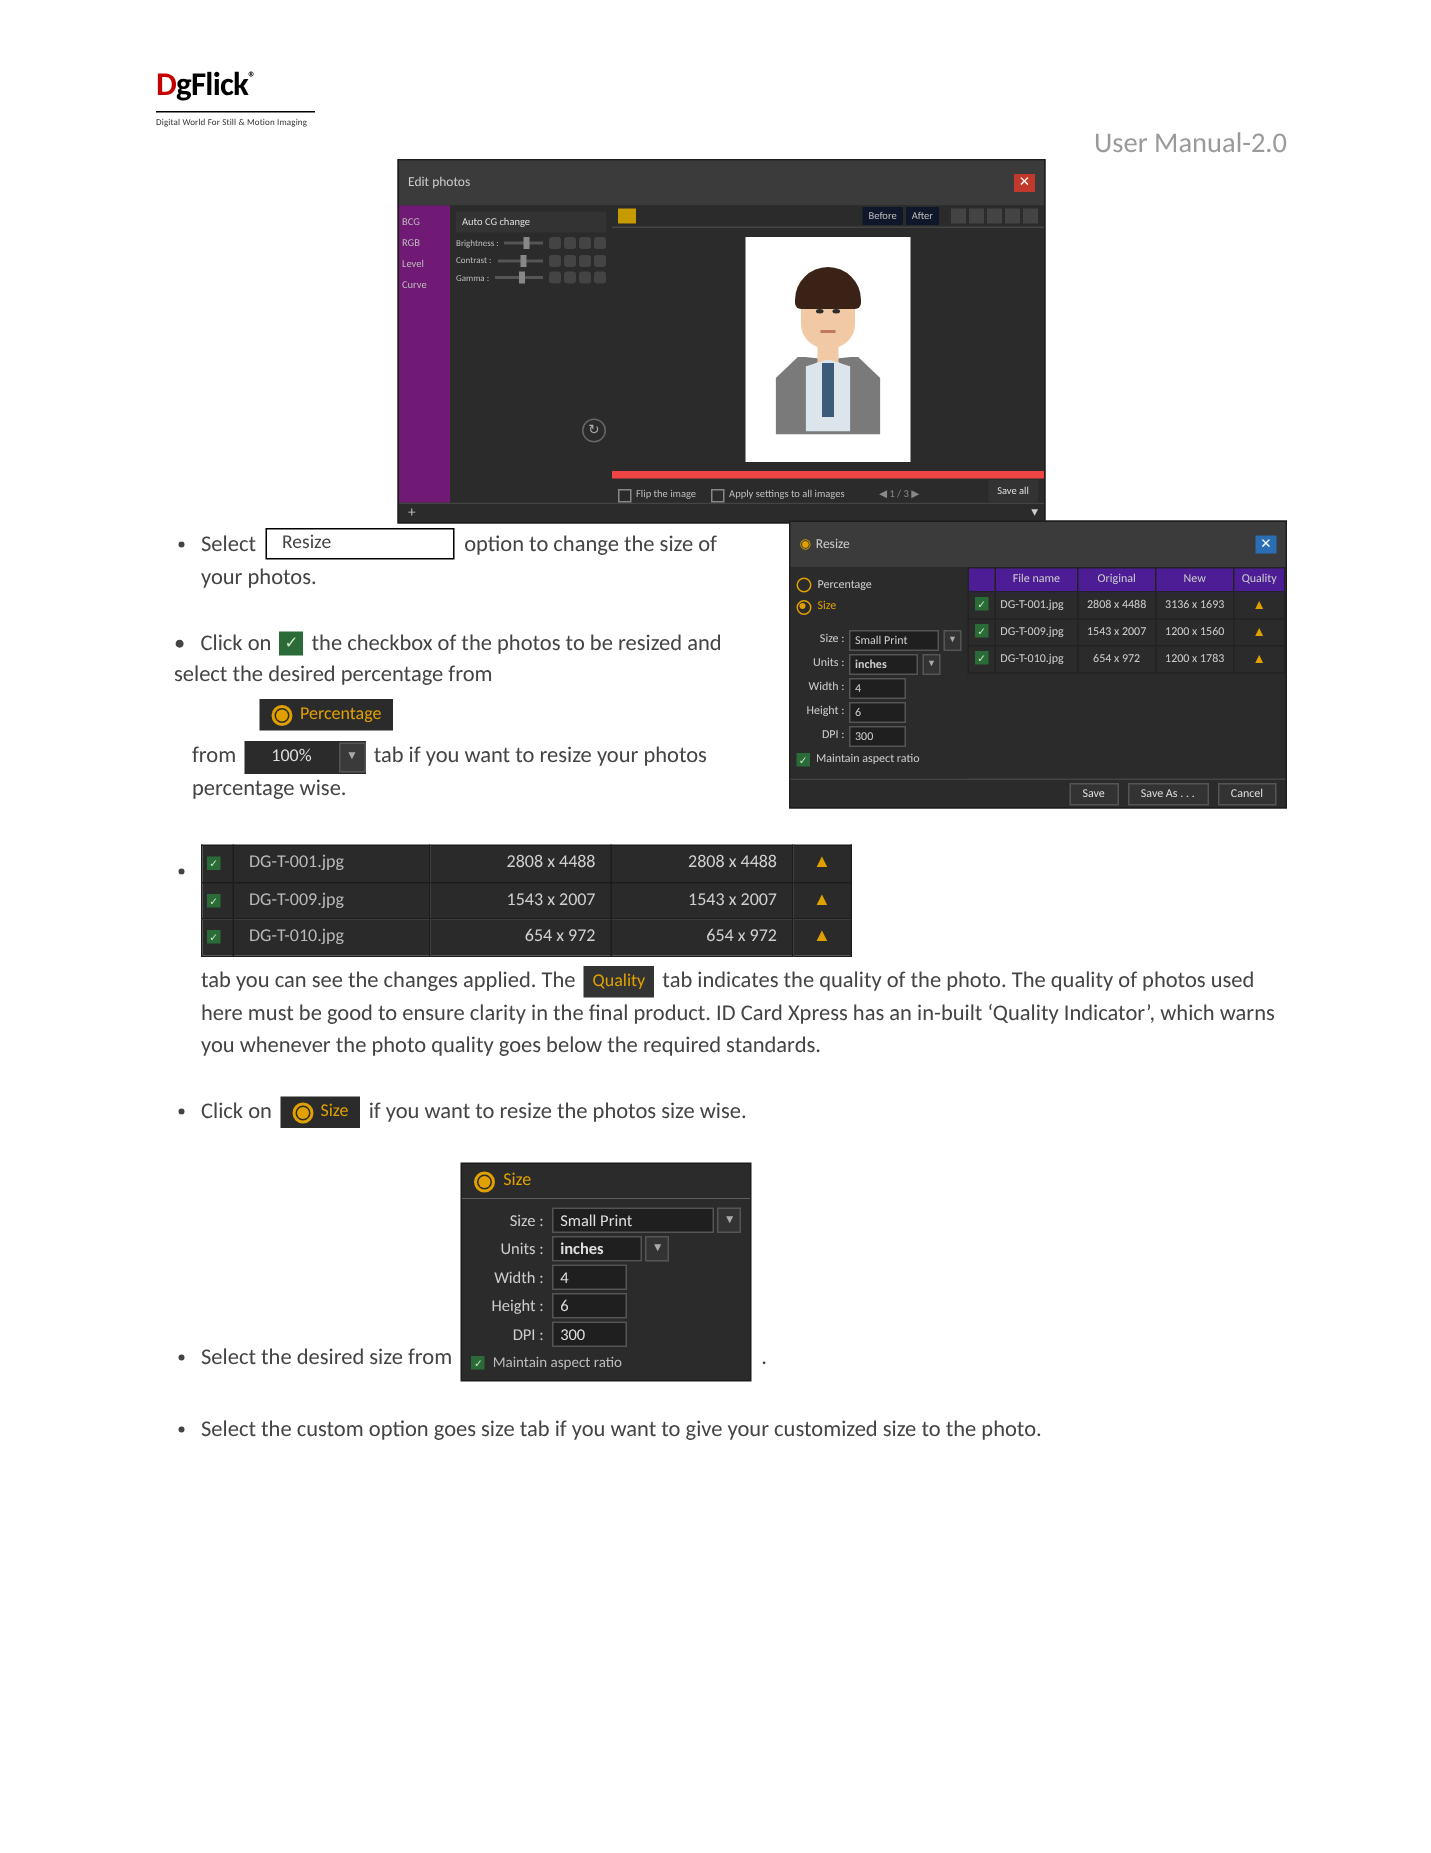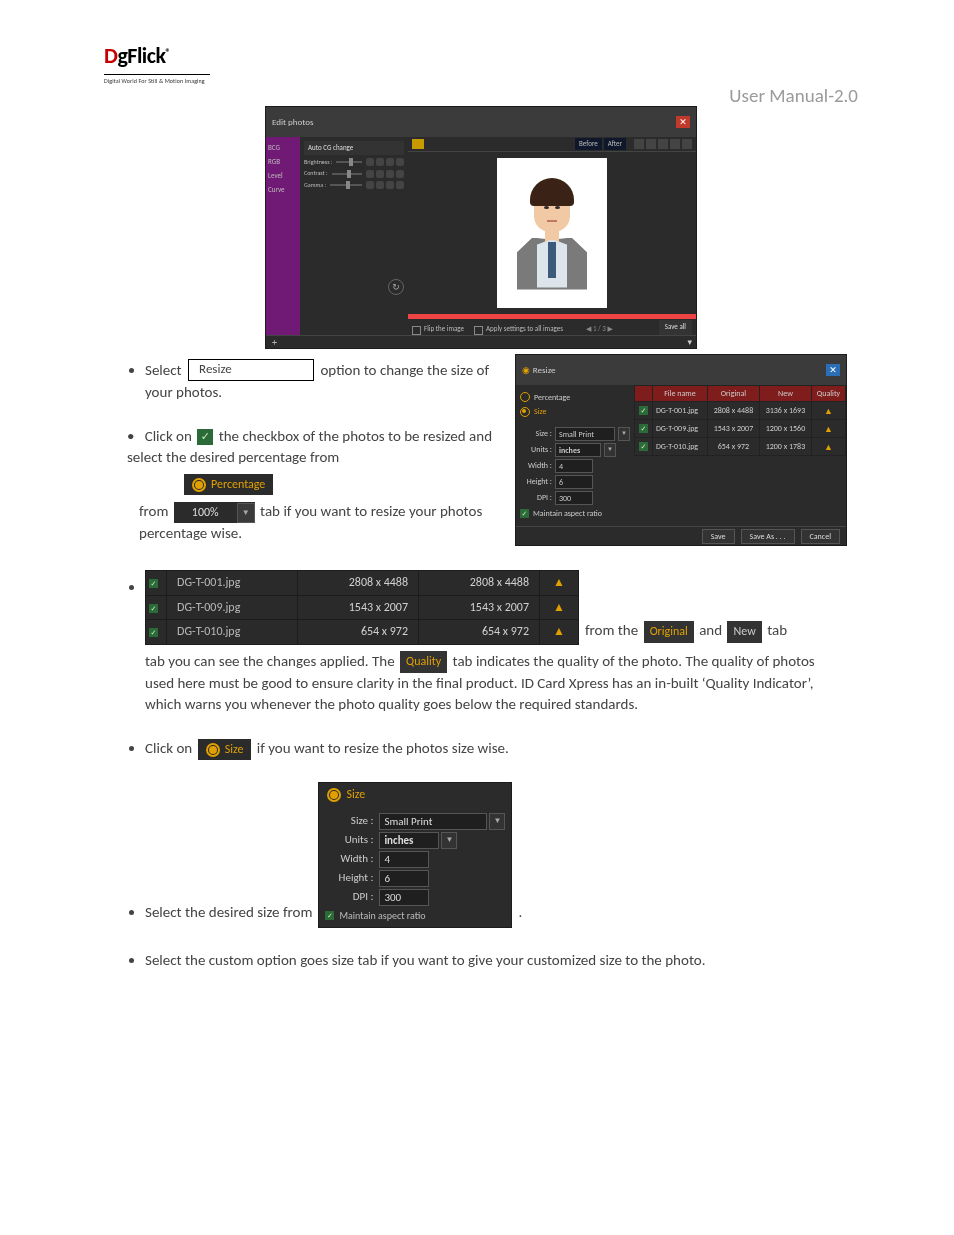--- a/index.html
+++ b/index.html
@@ -44,21 +44,21 @@
   .shirt{position:absolute;left:50%;top:62px;width:30px;height:48px;background:#dce5ec;transform:translateX(-50%);clip-path:polygon(50% 0,100% 10%,100% 100%,0 100%,0 10%)}
   .tie{position:absolute;left:50%;top:64px;width:8px;height:36px;background:#3c5a7a;transform:translateX(-50%)}
   .jacket{position:absolute;left:50%;top:60px;width:70px;height:52px;background:#7a7a7a;transform:translateX(-50%);clip-path:polygon(50% 4%,78% 0,100% 28%,100% 100%,0 100%,0 28%,22% 0)}
   .jacket::after{content:"";position:absolute;left:50%;top:0;width:26px;height:48px;background:#dce5ec;transform:translateX(-50%);clip-path:polygon(50% 0,100% 15%,70% 100%,30% 100%,0 15%)}
   .ep-bottom{height:16px;border-top:5px solid #ef4444;display:flex;align-items:flex-end;font-size:7px;color:#bbb;padding:0 4px}
   .ep-bottom .chk{width:7px;height:7px;border:1px solid #888;margin-right:3px}
   .ep-bottom .nav{margin:0 auto;color:#888}
   .ep-bottom .btn{background:#333;color:#ddd;padding:2px 6px;margin-left:auto}
   .caption{text-align:center;font-size:15px;margin-bottom:14px}
   
-  ul.outer{list-style:disc;padding-left:30px;margin:11px}
+  ul.outer{list-style:disc;padding-left:30px;margin:0}
   ul.outer>li{margin:0 0 22px}
   .txt{color:#444}
   
   .chip{display:inline-block;vertical-align:middle;border:1px solid #000;background:#fff;font-size:13px;padding:0 24px 1px 10px;margin:0 3px;position:relative;top:-1px;min-width:90px}
   .chk-ico{display:inline-flex;width:16px;height:16px;background:#2a6b38;color:#cfe8c5;align-items:center;justify-content:center;font-size:11px;vertical-align:middle;margin:0 2px}
   .radio-pill{display:inline-flex;align-items:center;background:#2b2b2b;color:#e0a000;font-size:12px;padding:2px 8px;gap:5px;vertical-align:middle;margin:0 2px}
   .radio-dot{width:10px;height:10px;border:2px solid #e0a000;border-radius:50%;position:relative}
   .radio-dot::after{content:"";position:absolute;inset:1px;border-radius:50%;background:#e0a000}
   .combo{display:inline-flex;align-items:center;background:#2b2b2b;color:#ddd;font-size:12px;vertical-align:middle;margin:0 2px}
   .combo .val{padding:2px 18px}
@@ -74,21 +74,21 @@
   .rz-left .radiorow{display:flex;align-items:center;gap:4px;margin:3px 0}
   .rz-left .tiny-dot{width:8px;height:8px;border:1px solid #e0a000;border-radius:50%}
   .rz-left .tiny-dot.on::after{content:"";display:block;width:4px;height:4px;background:#e0a000;border-radius:50%;margin:1px}
   .rz-left .orange{color:#e0a000}
   .rz-left .field{display:flex;align-items:center;margin:2px 0;gap:3px}
   .rz-left .field label{width:32px;text-align:right}
   .rz-left .inp{background:#1f1f1f;color:#ccc;border:1px solid #555;padding:0 3px;height:12px;line-height:12px;flex:1;font-size:8px}
   .rz-left .dd{width:10px;height:12px;border:1px solid #555;background:#333;font-size:6px;color:#aaa;display:flex;align-items:center;justify-content:center}
   .rz-right{flex:1}
   table.rz{width:100%;border-collapse:collapse;font-size:8px;color:#ccc}
-  table.rz th{background:#7f1d1d;color:#ccc;font-weight:normal;padding:2px 3px;border:1px solid #222;white-space:nowrap}
+  table.rz th{background:#4c1d95;color:#ccc;font-weight:normal;padding:2px 3px;border:1px solid #222;white-space:nowrap}
   table.rz td{padding:2px 3px;border:1px solid #222;text-align:center;white-space:nowrap}
   table.rz td.l{text-align:left}
   .chk-sm{display:inline-block;width:9px;height:9px;background:#2a6b38;color:#cfe8c5;font-size:7px;line-height:9px;text-align:center}
   .q-tri{color:#e0a000;font-size:9px}
   .rz-foot{height:18px;background:#2b2b2b;border-top:1px solid #444;display:flex;justify-content:flex-end;align-items:center;gap:6px;padding:0 6px;font-size:8px;color:#ccc}
   .btn-sm{background:#333;border:1px solid #555;color:#ddd;padding:1px 8px}
   
   table.strip{border-collapse:collapse;font-size:12px;color:#d0d0d0}
   table.strip td{background:#2a2a2a;border:1px solid #1c1c1c;padding:3px 10px;white-space:nowrap}
   table.strip td.chk{width:14px;padding:3px}
@@ -353,27 +353,20 @@
           </tr>
           <tr>
             <td class="chk"><span class="chk-sm">✓</span></td>
             <td class="nm">DG-T-010.jpg</td>
                 <td class="sz">654 x 972</td>
                 <td class="sz">654 x 972</td>
                 <td class="q"><span>▲</span></td>
           </tr>
         </tbody>
           </table>
-        <span class="txt" style="padding-bottom:2px">
-          <span>from the</span>
-          <span class="tag-chip">Original</span>
-          <span>and</span>
-          <span class="tag-chip tag-grey">New</span>
-          tab
-        </span>
       </div>
       <div class="txt" style="margin-top:6px">
         <span>tab you can see the changes applied. The</span>
         <span class="tag-chip">Quality</span>
         <span>tab indicates the quality of the photo. The quality of photos used here must be good to ensure clarity in the final product. ID Card Xpress has an in-built ‘Quality Indicator’, which warns you whenever the photo quality goes below the required standards.</span>
       </div>
     </li>
 
     <li class="txt">
       <span>Click on</span>

